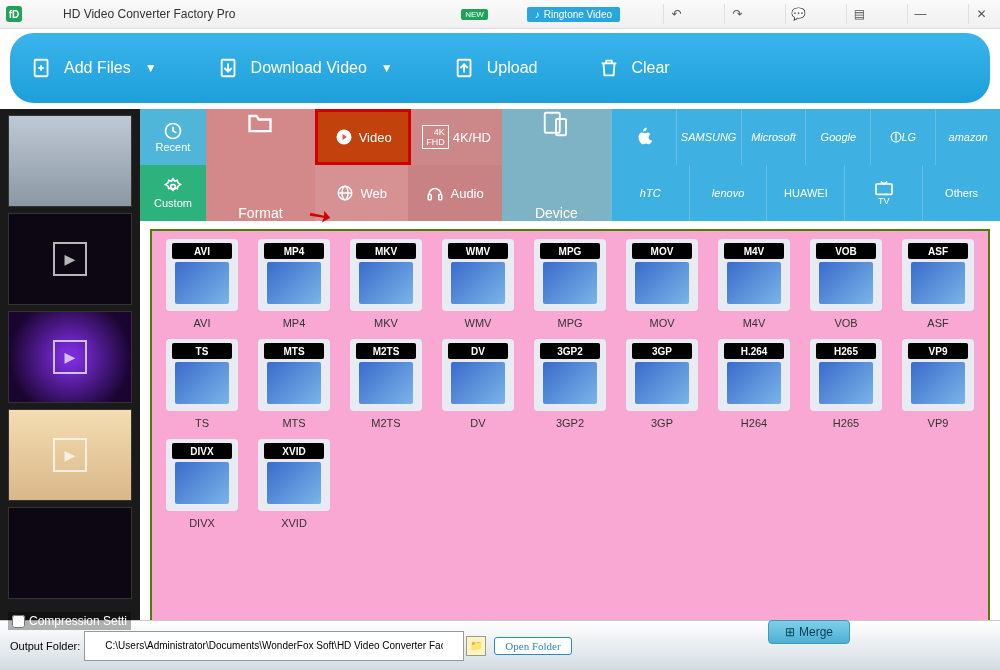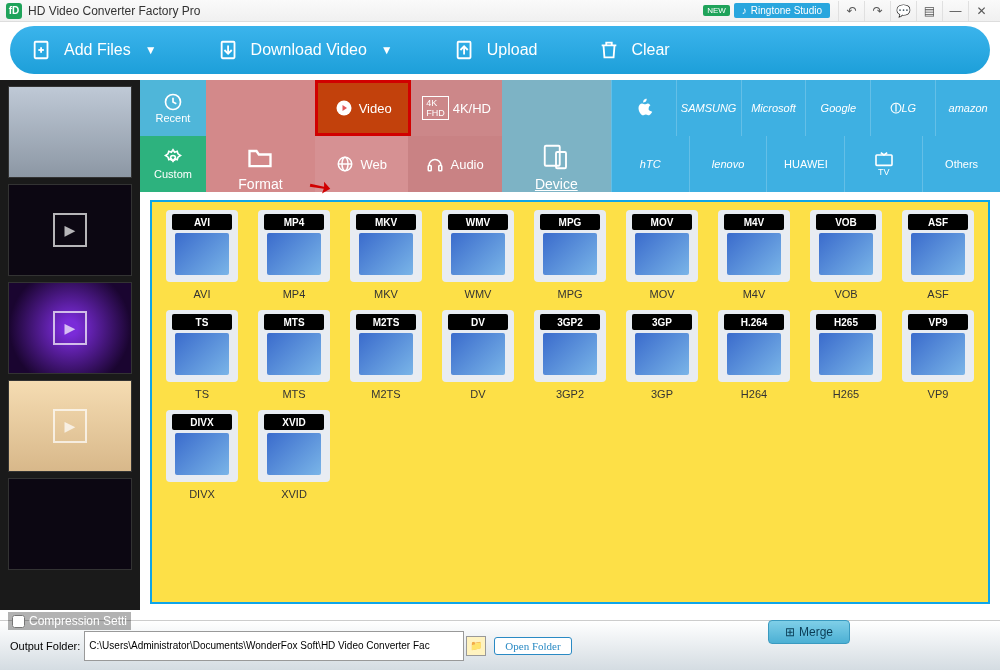--- a/index.html
+++ b/index.html
@@ -1,27 +1,27 @@
 <!DOCTYPE html>
 <html><head>
 <meta charset="utf-8">
 <style>
 * { margin: 0; padding: 0; box-sizing: border-box; font-family: Arial, sans-serif; }
 body { width: 1000px; height: 670px; background: #fff; overflow: hidden; position: relative; }
 
 
-.titlebar { height: 22px; display: flex; align-items: center; padding: 0 6px; background: linear-gradient(#fafafa,#f0f0f0); border-bottom: 1px solid #ddd; font-size: 12px; color: #333; }
+.titlebar { height: 29px; display: flex; align-items: center; padding: 0 6px; background: linear-gradient(#fafafa,#f0f0f0); border-bottom: 1px solid #ddd; font-size: 12px; color: #333; gap: 35px; }
 .titlebar .logo { width: 16px; height: 16px; background: #1fa35a; border-radius: 3px; margin-right: 6px; display: inline-flex; align-items: center; justify-content: center; color: #fff; font-size: 10px; font-weight: bold; }
 .titlebar .spacer { flex: 1; }
 .titlebar .new-badge { background: #1fa35a; color: #fff; font-size: 8px; padding: 1px 4px; border-radius: 2px; margin-right: 4px; }
 .titlebar .ringtone { background: #29a6de; color: #fff; font-size: 10px; padding: 2px 8px; border-radius: 2px; margin-right: 8px; display: inline-flex; align-items: center; }
 .titlebar .sys-btn { width: 26px; height: 20px; display: inline-flex; align-items: center; justify-content: center; color: #555; font-size: 12px; cursor: pointer; border-left: 1px solid #e0e0e0; }
 
 
-.maintoolbar { height: 48px; margin: 4px 10px 6px; background: linear-gradient(#3bb4ec,#1d9fd9); border-radius: 24px; display: flex; align-items: center; padding: 0 20px; }
+.maintoolbar { height: 70px; margin: 4px 10px 6px; background: linear-gradient(#3bb4ec,#1d9fd9); border-radius: 24px; display: flex; align-items: center; padding: 0 20px; }
 .maintoolbar .tbtn { display: flex; align-items: center; color: #fff; font-size: 16px; margin-right: 60px; cursor: pointer; }
 .maintoolbar .tbtn .ticon { width: 24px; height: 24px; margin-right: 10px; display: inline-flex; align-items: center; justify-content: center; }
 .maintoolbar .chev { margin-left: 14px; font-size: 12px; }
 
 
 .split { display: flex; height: 530px; }
 .leftcol { width: 140px; background: #1a1a1a; padding: 6px 8px; }
 .thumb { width: 124px; height: 92px; background: #222; margin-bottom: 6px; position: relative; border: 1px solid #333; display: flex; align-items: center; justify-content: center; }
 .thumb .play { width: 34px; height: 34px; border: 2px solid rgba(255,255,255,0.7); display: flex; align-items: center; justify-content: center; color: rgba(255,255,255,0.7); font-size: 14px; }
 .thumb.gym { background: linear-gradient(#bfc9d6,#8c97a4); }
@@ -35,68 +35,68 @@
 
 .rightpanel { flex: 1; position: relative; background: #fff; }
 
 
 .catrow { height: 116px; display: flex; border-bottom: 4px solid #fff; }
 .sidecats { width: 66px; display: flex; flex-direction: column; }
 .sidecat { flex: 1; display: flex; flex-direction: column; align-items: center; justify-content: center; color: #fff; font-size: 11px; }
 .sidecat.recent { background: #4fb6d9; }
 .sidecat.custom { background: #2db27e; }
 
-.catbox { flex: 1; display: flex; flex-direction: column; align-items: center; justify-content: flex-end; color: #fff; font-size: 14px; position: relative; }
+.catbox { flex: 1; display: flex; flex-direction: column; align-items: center; justify-content: space-between; color: #fff; font-size: 14px; position: relative; }
 .catbox.format { flex: 1.4; background: #d3898a; }
-.catbox.device { flex: 1.4; background: #7db3c5; text-decoration: underline; }
+.catbox.device { flex: 1.4; background: #7db3c5; }
 .subcats { flex: 2.4; display: flex; flex-direction: column; }
 .subrow { flex: 1; display: flex; }
 .subcat { flex: 1; display: flex; align-items: center; justify-content: center; color: #fff; font-size: 13px; }
 .subcat.video { background: #c2410c; border: 3px solid #d10000; }
-.subcat.hd { background: #cc8789; }
+.subcat.hd { background: #cc8789; text-align: right; }
 .subcat.web { background: #d69193; }
 .subcat.audio { background: #c98284; }
 
 .brandgrid { flex: 5; display: flex; flex-direction: column; background: #3eb0e2; }
 .brandrow { flex: 1; display: flex; text-align: center; }
 .brandcell { flex: 1; display: flex; align-items: center; justify-content: center; color: #fff; font-size: 11px; font-style: italic; border-left: 1px solid rgba(255,255,255,0.2); }
 
 
-.formatarea { position: absolute; left: 10px; right: 10px; top: 120px; bottom: 6px; border: 2px solid #0ea5e9; padding: 8px; background: #fde047; overflow: auto; }
+.formatarea { position: absolute; left: 10px; right: 10px; top: 120px; bottom: 6px; border: 2px solid #4d7c0f; padding: 8px; background: #f9a8d4; overflow: auto; }
 .fgrid { display: grid; grid-template-columns: repeat(9, 1fr); gap: 10px 8px; }
 .fitem { display: flex; flex-direction: column; align-items: center; cursor: pointer; }
 .ficon { width: 72px; height: 72px; background: #e8ecf2; border-radius: 4px; display: flex; flex-direction: column; align-items: center; justify-content: flex-start; padding: 4px; }
 .ficon .flabel { width: 60px; height: 16px; background: #000; color: #fff; font-size: 10px; font-weight: bold; display: flex; align-items: center; justify-content: center; border-radius: 2px; }
 .ficon .fpic { width: 54px; height: 42px; margin-top: 3px; background: linear-gradient(135deg,#3a6bcc,#7ab5e8); border-radius: 2px; display: flex; align-items: center; justify-content: center; color: #fff; font-size: 10px; }
 .fname { font-size: 11px; color: #333; margin-top: 6px; }
 
 
 .redarrow { position: absolute; left: 168px; top: 90px; color: #d10000; font-size: 28px; transform: rotate(-35deg); z-index: 10; }
 
 
 .bottombar { position: absolute; bottom: 0; left: 0; right: 0; height: 50px; background: linear-gradient(#fff,#d4dce2); border-top: 1px solid #ccc; display: flex; align-items: center; padding: 0 10px; font-size: 11px; }
-.bottombar .folder-in { flex: 0 0 380px; height: 30px; border: 1px solid #999; padding: 0 4px; font-size: 10px; background: #fff; }
+.bottombar .folder-in { flex: 0 0 380px; height: 30px; border: 1px solid #999; padding: 0 20px; font-size: 10px; background: #fff; }
 .bottombar .folder-icon { width: 20px; height: 20px; border: 1px solid #999; background: #fff3c0; margin-left: 2px; display: flex; align-items: center; justify-content: center; font-size: 10px; }
 .open-folder-btn { margin-left: 8px; border: 1px solid #2a8ac4; border-radius: 3px; padding: 2px 10px; color: #2a8ac4; background: #fff; font-size: 11px; cursor: pointer; font-family: Liberation Serif, serif; }
 .merge-btn { margin-left: auto; margin-right: 140px; background: linear-gradient(#7fcfe8,#4cb0d4); border: 1px solid #3a9ac0; border-radius: 4px; padding: 4px 16px; color: #0a3c55; font-size: 12px; cursor: pointer; position: relative; top: -14px; }
 .run-btn { position: absolute; right: 16px; bottom: 6px; width: 130px; height: 34px; background: linear-gradient(#39b7f0,#118dd8); border: 2px solid #0a6cb0; border-radius: 16px; color: #fff; font-size: 18px; display: flex; align-items: center; justify-content: center; cursor: pointer; }
 
 svg { display: block; }
 </style>
 </head>
 <body>
 
 <div class="titlebar">
   <span class="logo">fD</span>
   <span>HD Video Converter Factory Pro</span>
   <span class="spacer"></span>
   <span class="new-badge">NEW</span>
   <span class="ringtone">
       <span style="margin-right:4px">♪</span>
-      <span>Ringtone Studio</span>
+      <span>Ringtone Video</span>
     </span>
   <span class="sys-btn">↶</span>
   <span class="sys-btn">↷</span>
   <span class="sys-btn">💬</span>
   <span class="sys-btn">▤</span>
   <span class="sys-btn">—</span>
   <span class="sys-btn">✕</span>
 </div>
 
 <div class="maintoolbar">

